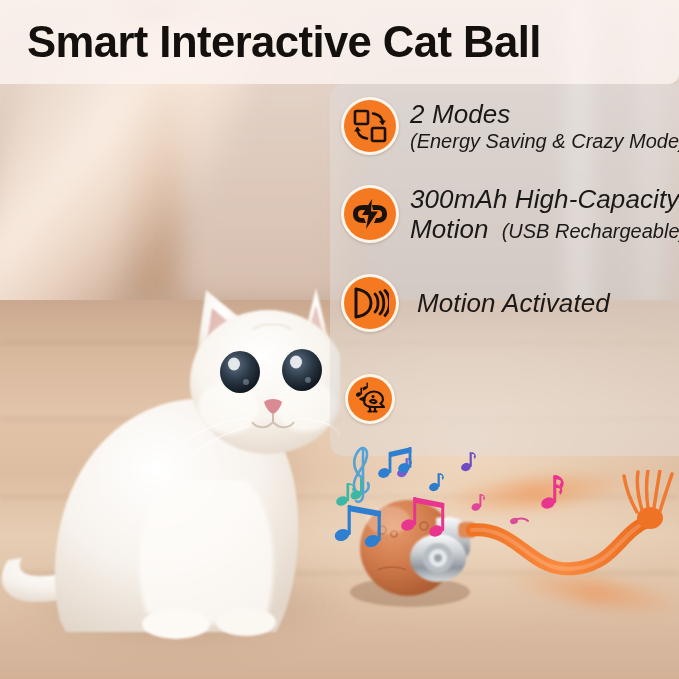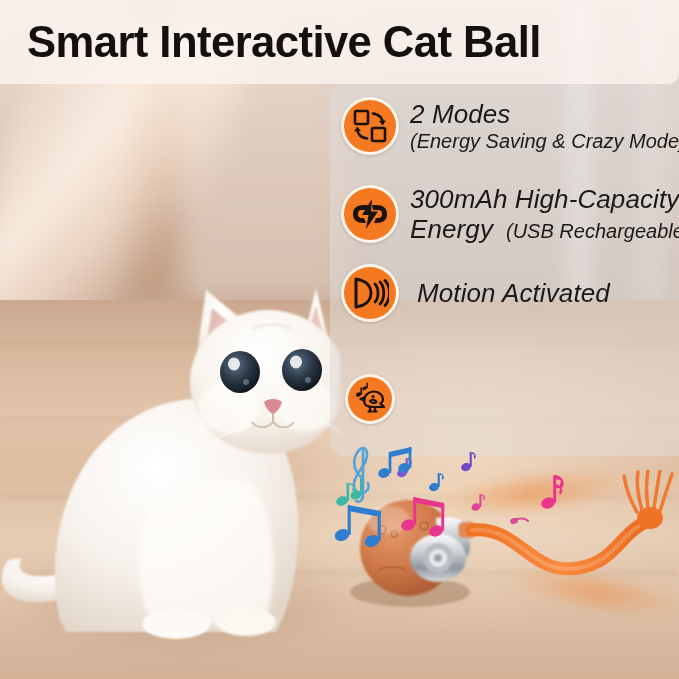--- a/index.html
+++ b/index.html
@@ -120,21 +120,21 @@
     background:rgba(226,221,216,.52);
     border-top-left-radius:14px; border-bottom-left-radius:14px;
     backdrop-filter:blur(1px);
     font-style:italic;
   }
   .feature-row {
     position:absolute; left:0; display:flex; align-items:center;
   }
   .feature-row.r1 { top:13px; }
   .feature-row.r2 { top:100px; }
-  .feature-row.r3 { top:180px; }
+  .feature-row.r3 { top:190px; }
   .feature-row.r4 { top:290px; }
 
   .icon-badge {
     position:relative; flex:0 0 auto;
     width:58px; height:58px; border-radius:50%;
     background:#F47920;
     border:3px solid rgba(255,252,245,.95);
     margin-left:11px;
     display:flex; align-items:center; justify-content:center;
     box-shadow:0 1px 3px rgba(60,40,25,.22);
@@ -348,21 +348,21 @@
           <path d="M13 6 C 6 6, 2 9, 2 15 C 2 21, 6 24, 13 24 L 15 24 L 13 19 L 11 19
                    C 8 19, 7 17.5, 7 15 C 7 12.5, 8 11, 11 11 L 16 11 L 17 6 Z" fill="#1a1208"></path>
           <path d="M25 6 C 32 6, 36 9, 36 15 C 36 21, 32 24, 25 24 L 23 24 L 25 19 L 27 19
                    C 30 19, 31 17.5, 31 15 C 31 12.5, 30 11, 27 11 L 22 11 L 21 6 Z" fill="#1a1208"></path>
           <path d="M21 0 L 11 16 L 17.5 16 L 15 30 L 27 12.5 L 20 12.5 Z" fill="#1a1208"></path>
         </svg>
       </div>
       <div class="feature-text">
         <div class="feat-main">300mAh High-Capacity</div>
         <div class="feat-inline">
-          <span class="feat-main">Energy</span>
+          <span class="feat-main">Motion</span>
           <span class="feat-sub">(USB Rechargeable)</span>
         </div>
       </div>
     </div>
 
     <div class="feature-row r3">
       <div class="icon-badge">
         <svg width="38" height="32" viewBox="0 0 38 32" xmlns="http://www.w3.org/2000/svg">
           <path d="M5 2 L 5 30 C 18 28, 20 20, 20 16 C 20 12, 18 4, 5 2 Z" fill="none" stroke="#1a1208" stroke-width="3" stroke-linejoin="round"></path>
           <path d="M24 7 C 28 11, 28 21, 24 25" fill="none" stroke="#1a1208" stroke-width="2.8" stroke-linecap="round"></path>

